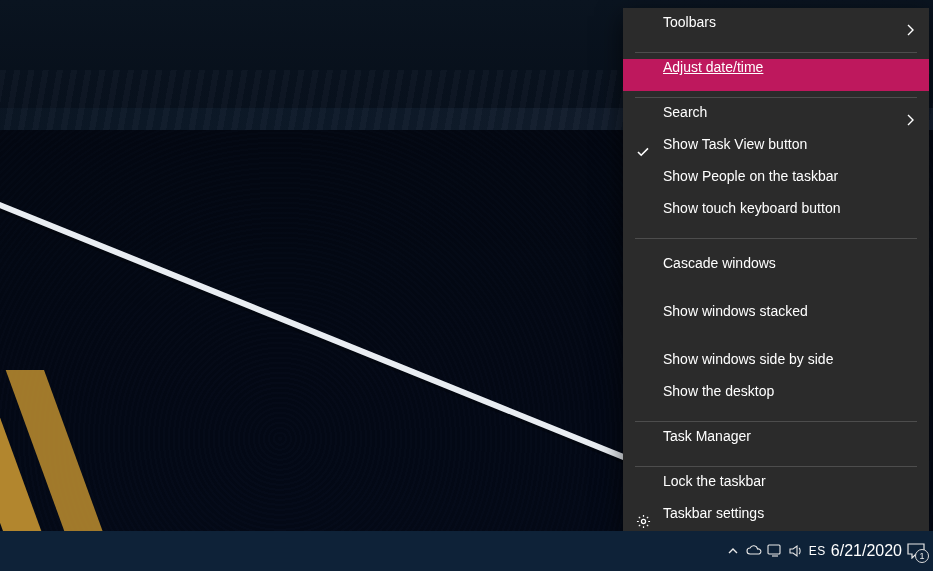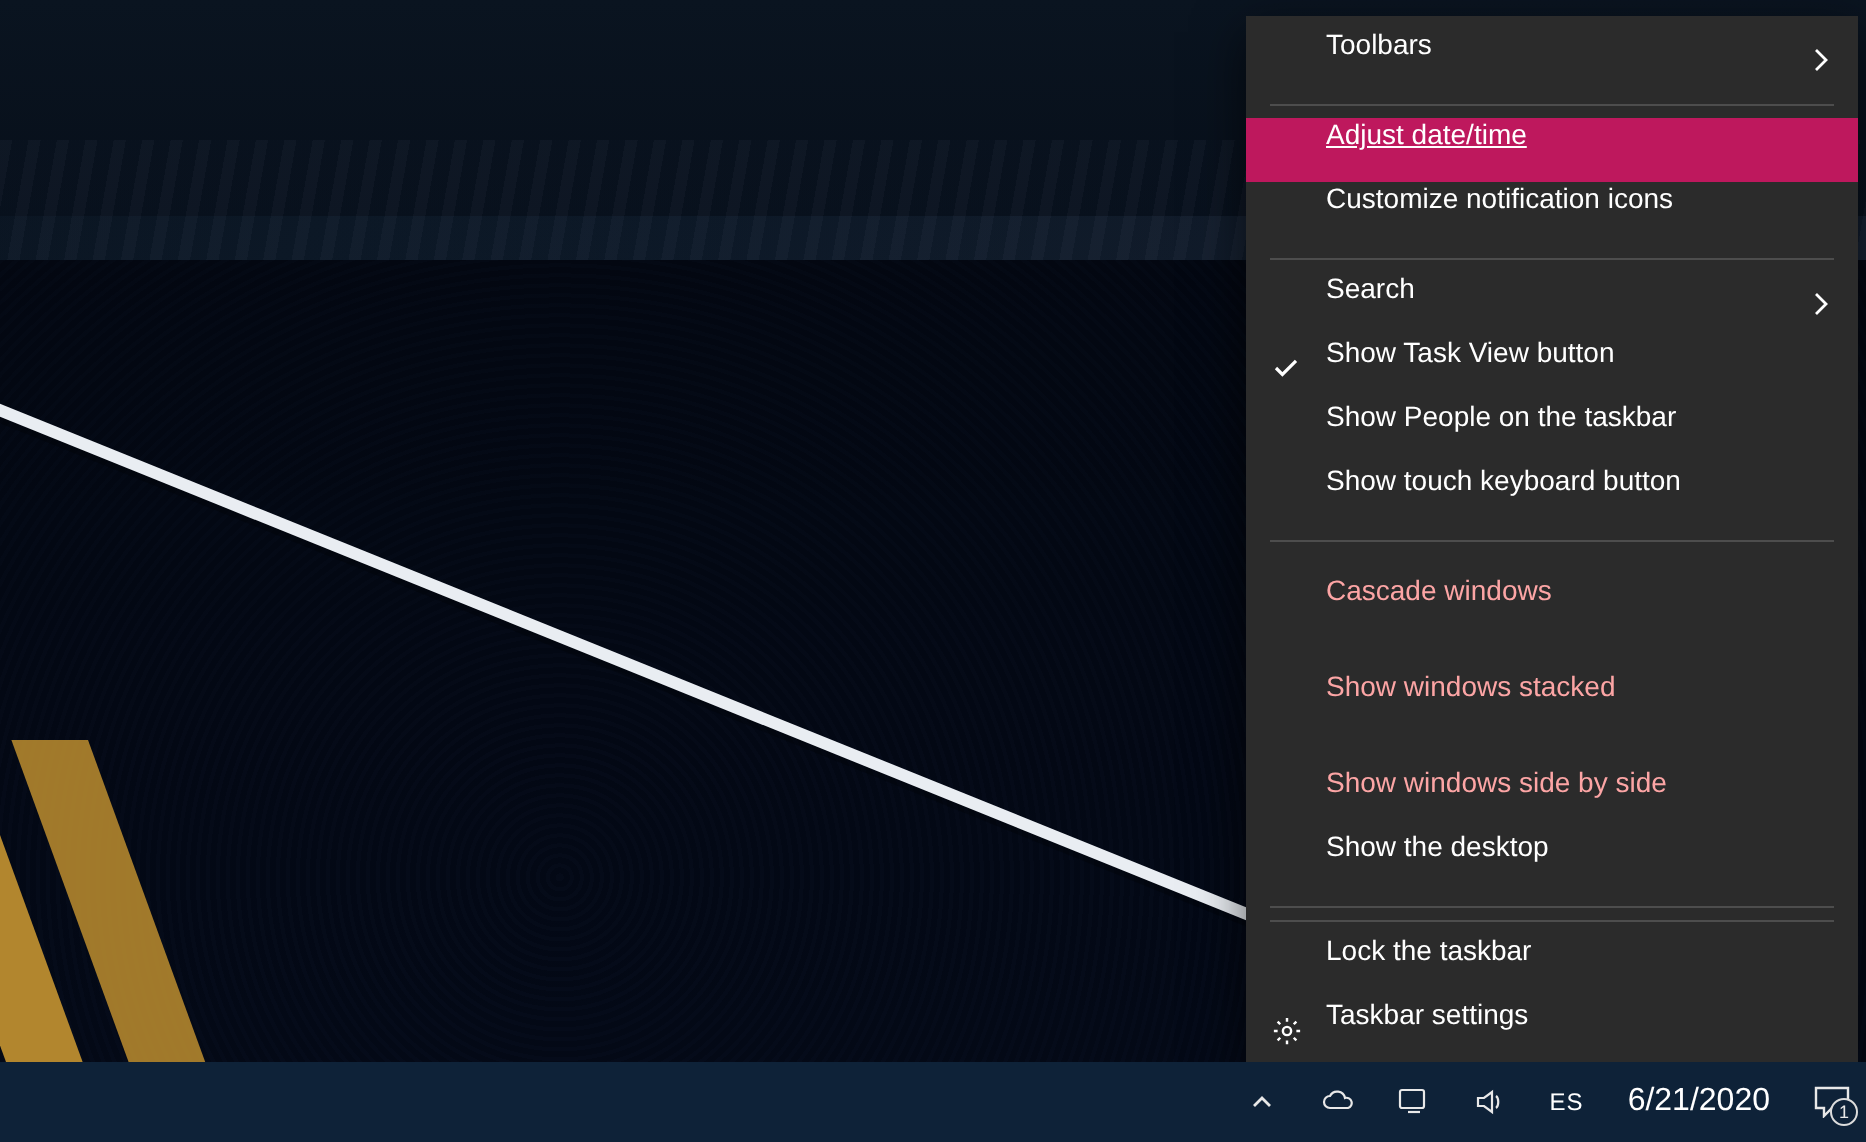--- a/index.html
+++ b/index.html
@@ -40,21 +40,21 @@
     .lane-yellow1 { top:260px; left:-10px; transform:rotate(70deg) skewX(-20deg); }
     .lane-yellow2 { top:240px; left:44px;  transform:rotate(70deg) skewX(-20deg); opacity:.9; }
 
     
     .taskbar {
       position:absolute; left:0; bottom:0; width:100%; height:40px;
       background:#0e2238; color:#ffffff; font-size:12px;
       display:flex; align-items:center; justify-content:flex-end;
       padding-right:8px;
     }
-    .tray { display:flex; align-items:center; gap:22px; }
+    .tray { display:flex; align-items:center; gap:5px; }
     .tray .glyph { width:16px; display:flex; justify-content:center; color:#e8e8e8; }
     .lang { font-size:12px; letter-spacing:.5px; }
     .date { font-size:16px; }
     .action-center {
       position:relative; width:18px; height:16px;
     }
     .action-center svg { display:block; }
     .action-center .badge {
       position:absolute; right:-4px; bottom:-4px; width:14px; height:14px;
       border-radius:50%; background:#0e2238; border:1px solid #dcdcdc;
@@ -67,21 +67,21 @@
       background:#2b2b2b; color:#ffffff; font-size:14px;
       box-shadow:0 8px 24px rgba(0,0,0,.6);
       padding:6px 0;
     }
     .menu-item {
       position:relative; display:flex; 
       height:32px; padding:0 16px 0 40px; cursor:default;
       white-space:nowrap;
     }
     .menu-item.hover { background:#be185d;text-decoration:underline; }
-    .menu-item.disabled { color:#fca5a5;margin-top:16px; }
+    .menu-item.disabled { color:#ffffff;margin-top:16px; }
     .menu-sep { height:1px; margin:6px 12px; background:#4d4d4d; }
     .menu-item .left-icon {
       position:absolute; left:12px; top:50%; transform:translateY(-50%);
       width:16px; height:16px; display:flex; align-items:center; justify-content:center;
       color:#ffffff;
     }
     .menu-item .chevron {
       position:absolute; right:14px; top:50%; transform:translateY(-50%);
     }
     .menu-item .chevron svg { display:block; }
@@ -108,23 +108,20 @@
           <path d="M1 1l5 5-5 5" fill="none" stroke="#ffffff" stroke-width="1.4"></path>
         </svg>
     </span>
   </div>
 
   <div class="menu-sep"></div>
 
   <div class="menu-item hover">
     <span>Adjust date/time</span>
   </div>
-  <div class="menu-item">
-    <span>Customize notification icons</span>
-  </div>
 
   <div class="menu-sep"></div>
 
   <div class="menu-item">
     <span>Search</span>
     <span class="chevron">
       <svg width="8" height="12" viewBox="0 0 8 12">
           <path d="M1 1l5 5-5 5" fill="none" stroke="#ffffff" stroke-width="1.4"></path>
         </svg>
     </span>
@@ -154,20 +151,23 @@
   </div>
   <div class="menu-item disabled">
     <span>Show windows side by side</span>
   </div>
   <div class="menu-item">
     <span>Show the desktop</span>
   </div>
 
   <div class="menu-sep"></div>
 
+  <div class="menu-item">
+    <span>Task Manager</span>
+  </div>
 
   <div class="menu-sep"></div>
 
   <div class="menu-item">
     <span>Lock the taskbar</span>
   </div>
   <div class="menu-item">
     <span class="left-icon">
       <svg width="15" height="15" viewBox="0 0 16 16">
           <circle cx="8" cy="8" r="2.2" fill="none" stroke="#ffffff" stroke-width="1.3"></circle>

